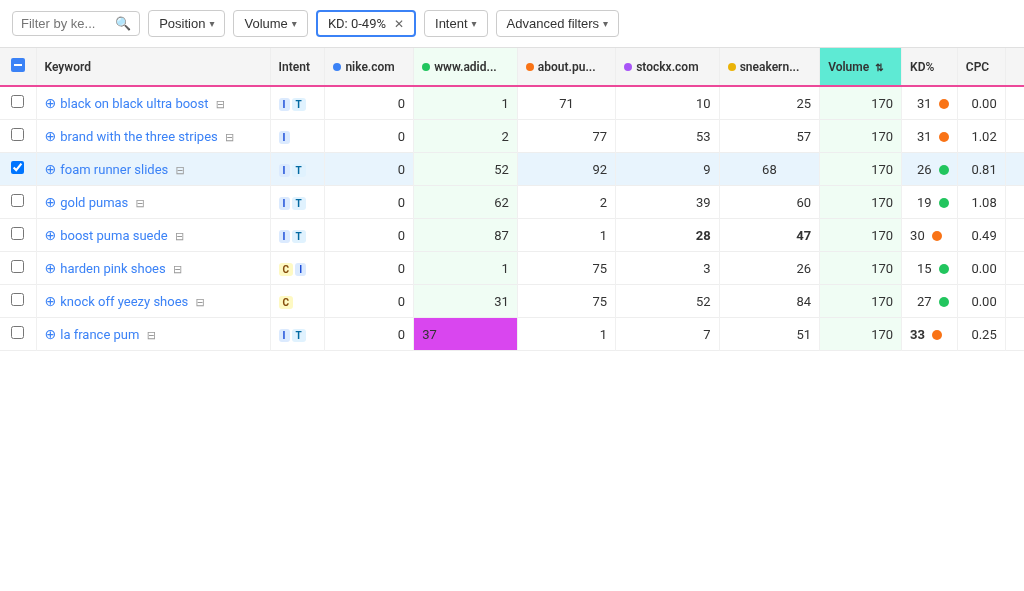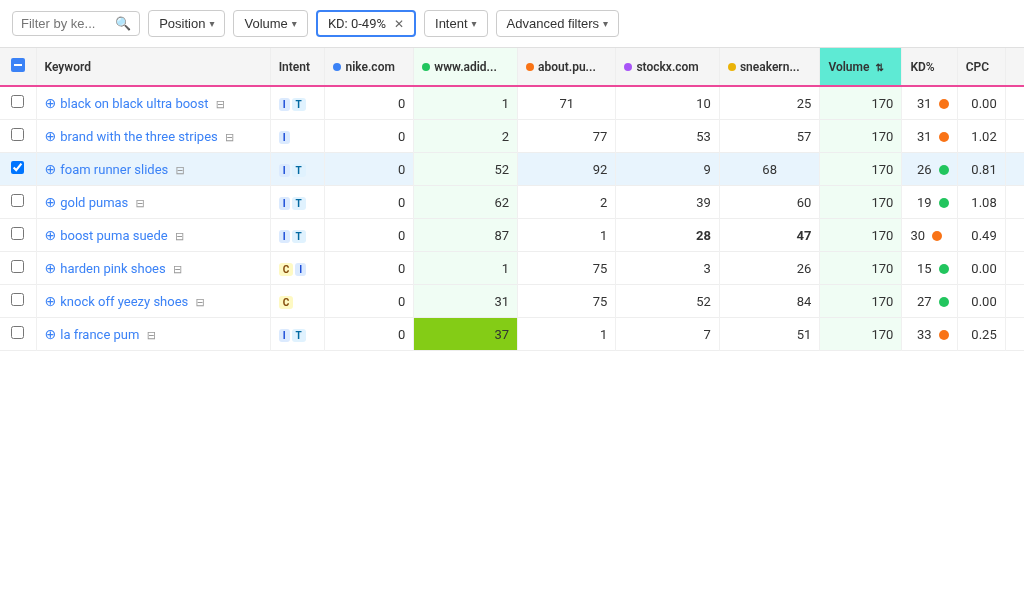--- a/index.html
+++ b/index.html
@@ -331,24 +331,24 @@
           <td style="text-align: right; background: rgb(240, 253, 244);">170</td>
           <td style="text-align: right;">27 <span class="kd-dot" style="background:#22c55e;"></span></td>
           <td style="text-align: right;">0.00</td>
           <td></td>
         </tr>
         <tr>
           <td class="checkbox-cell"><input type="checkbox" style=""></td>
           <td><span class="plus-icon">⊕</span><a href="#" class="keyword-link">la france pum</a> <span class="save-icon">⊟</span></td>
           <td><span class="intent-badge badge-i">I</span><span class="intent-badge badge-t">T</span></td>
           <td style="text-align: right;">0</td>
-          <td style="text-align: right; background: #84cc16;">37</td>
+          <td style="background: #d946ef;">37</td>
           <td style="text-align: right;">1</td>
           <td style="text-align: right;">7</td>
           <td style="text-align: right;">51</td>
           <td style="text-align: right; background: rgb(240, 253, 244);">170</td>
-          <td style="text-align: right;">33 <span class="kd-dot" style="background:#f97316;"></span></td>
+          <td style="text-align: left; font-weight: bold;">33 <span class="kd-dot" style="background:#f97316;"></span></td>
           <td style="text-align: right;">0.25</td>
           <td></td>
         </tr>
       </tbody>
   </table>
 </div>
 
 </body></html>

